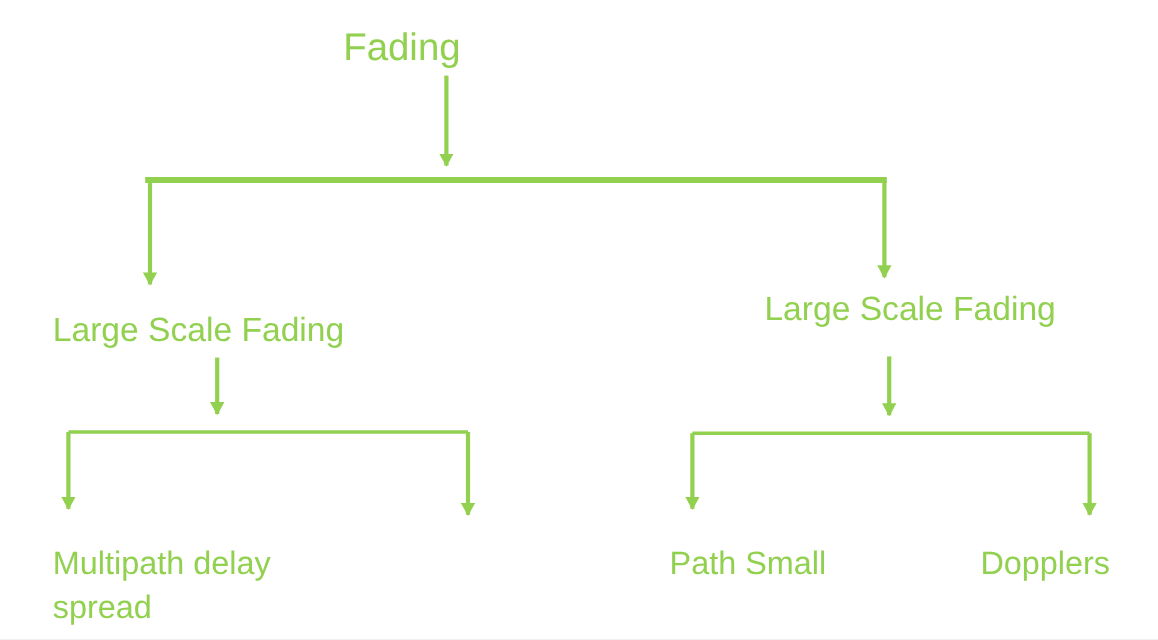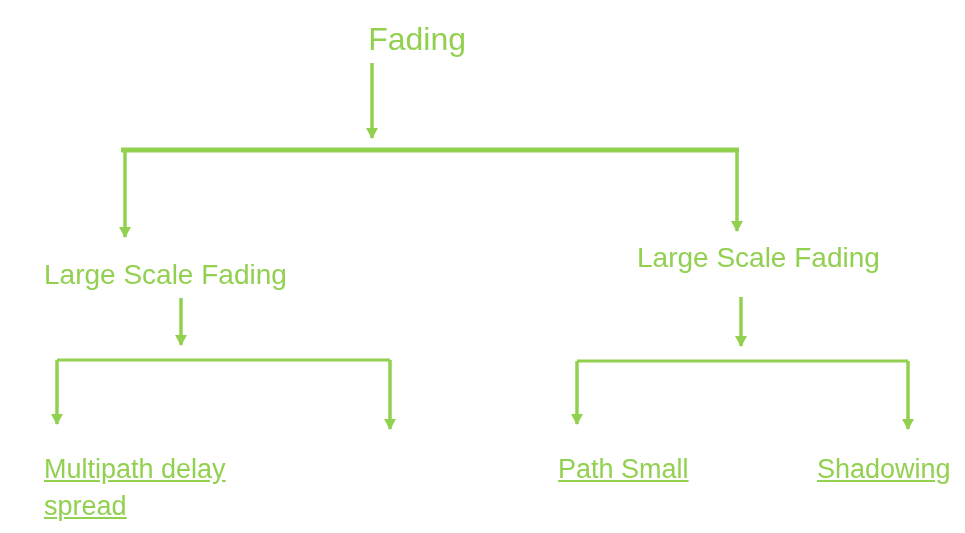--- a/index.html
+++ b/index.html
@@ -18,23 +18,23 @@
     position: absolute;
     left: 0; top: 0;
     width: 965px; height: 533px;
   }
   .connectors line { stroke: var(--accent); }
   .node-label {
     position: absolute;
     color: var(--accent);
     white-space: pre-line;
   }
-  .lvl0 { font-size: 32px; text-align: right; }
+  .lvl0 { font-size: 32px; text-align: left; }
   .lvl1 { font-size: 28px; }
-  .lvl2 { font-size: 27px; line-height: 37px; text-decoration: underline; }
+  .lvl2 { font-size: 27px; line-height: 37px; }
 </style>
 </head>
 <body>
 
 <div class="canvas">
 
   <svg class="connectors" viewBox="0 0 965 533" xmlns="http://www.w3.org/2000/svg">
     <defs>
       <marker id="arrowhead" viewBox="0 0 12 12" refX="10" refY="6" markerWidth="12" markerHeight="12" markerUnits="userSpaceOnUse" orient="auto">
         <path d="M0,0 L0,12 L11,6 z" fill="var(--accent)"></path>
@@ -64,15 +64,15 @@
 
   <div class="node-label lvl1" style="left:44px; top:259px;">Large Scale Fading</div>
 
   <div class="node-label lvl1" style="left:637px; top:242px;">Large Scale Fading</div>
 
   <div class="node-label lvl2" style="left:44px; top:451px; width:200px;">Multipath delay spread</div>
 
 
   <div class="node-label lvl2" style="left:558px; top:451px;">Path Small</div>
 
-  <div class="node-label lvl2" style="left:817px; top:451px;">Shadowing</div>
+  <div class="node-label lvl2" style="left:817px; top:451px;">Dopplers</div>
 
 </div>
 
 </body></html>

